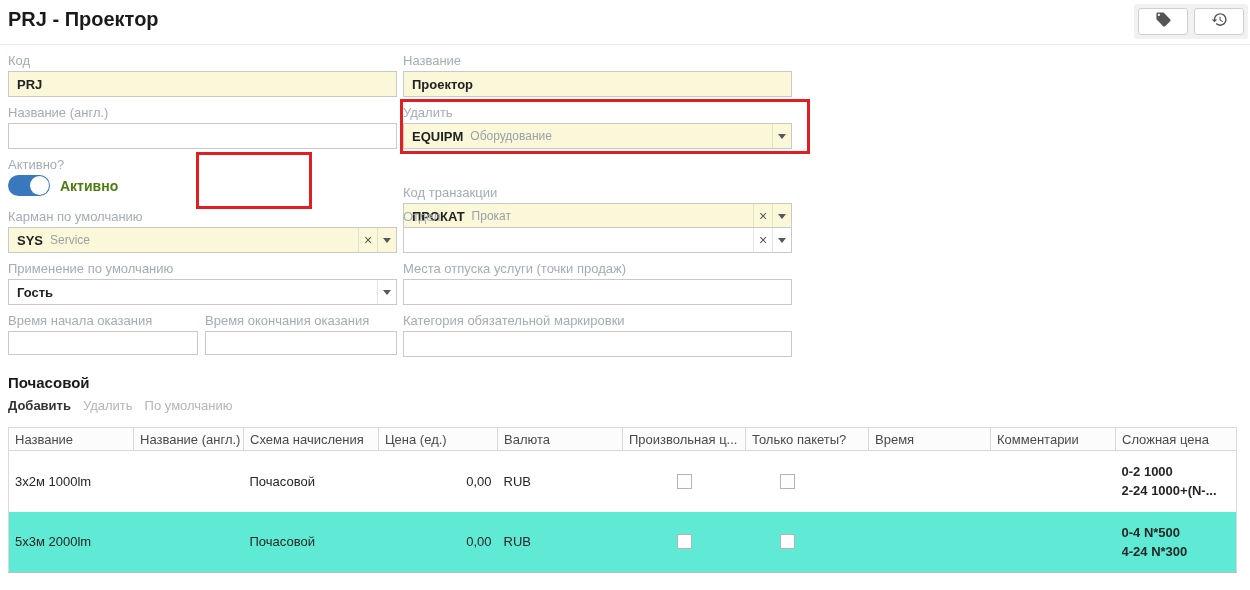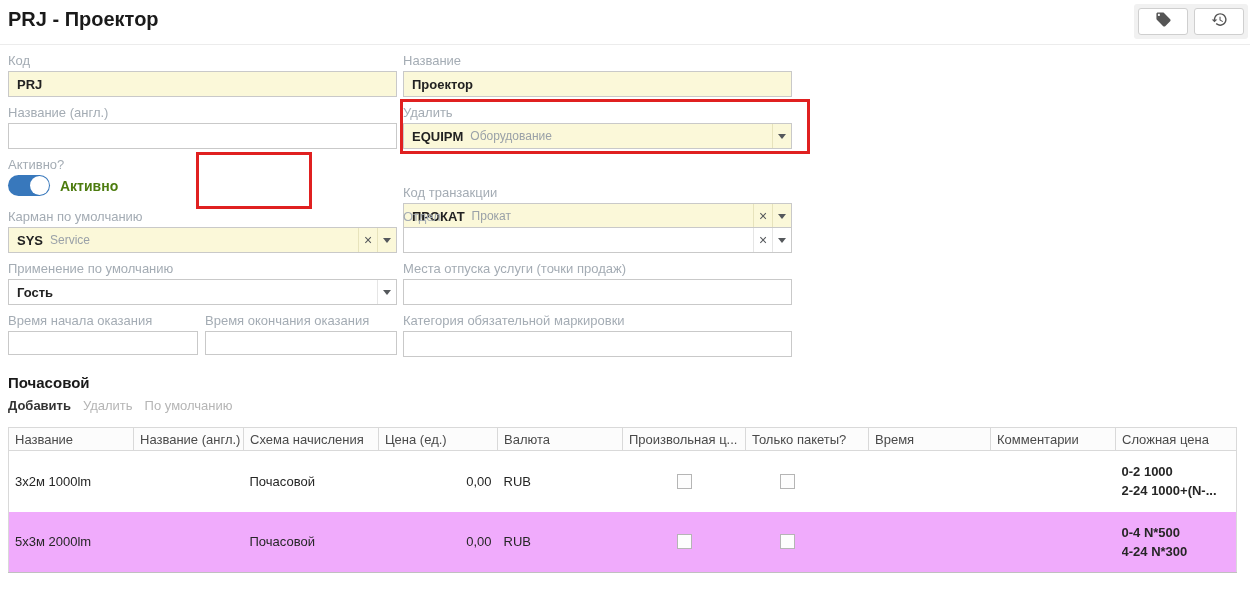--- a/index.html
+++ b/index.html
@@ -44,21 +44,21 @@
   .section-title { position: absolute; left: 8px; top: 374px; font-size: 15px; font-weight: 700; color: #1a1a1a; }
   .toolbar { position: absolute; left: 8px; top: 398px; display: flex; gap: 12px; font-size: 13px; }
   .tb-enabled { color: #333; font-weight: 700; cursor: pointer; }
   .tb-disabled { color: #b5b5b5; }
 
   table.variants { position: absolute; left: 8px; top: 427px; width: 1228px; border-collapse: collapse; table-layout: fixed; font-size: 13px; }
   table.variants thead th { background: #fcfcfc; border: 1px solid #d9d9d9; font-weight: 400; color: #4a4a4a;
     text-align: left; padding: 3px 6px; height: 23px; white-space: nowrap; overflow: hidden; }
   table.variants tbody td { border: none; padding: 2px 6px; vertical-align: middle; height: 61px; color: #262626; }
   table.variants tbody tr { border-left: 1px solid #d9d9d9; border-right: 1px solid #d9d9d9; }
-  tr.alt { background: #f0abfc; }
+  tr.alt { background: #5eead4; }
   tr.last { border-bottom: 1px solid #c0c0c0; }
   .b { font-weight: 400; }
   td.price { text-align: right; padding-right: 10px; }
   .checkbox { width: 15px; height: 15px; border: 1px solid #b5b5b5; background: #fdfdfd; cursor: pointer; }
   .cb-off1 { margin-left: 48px; } .cb-off2 { margin-left: 28px; }
   .cprice div { font-weight: 700; line-height: 19px; white-space: nowrap; overflow: hidden; }
 </style>
 </head>
 <body>
 

